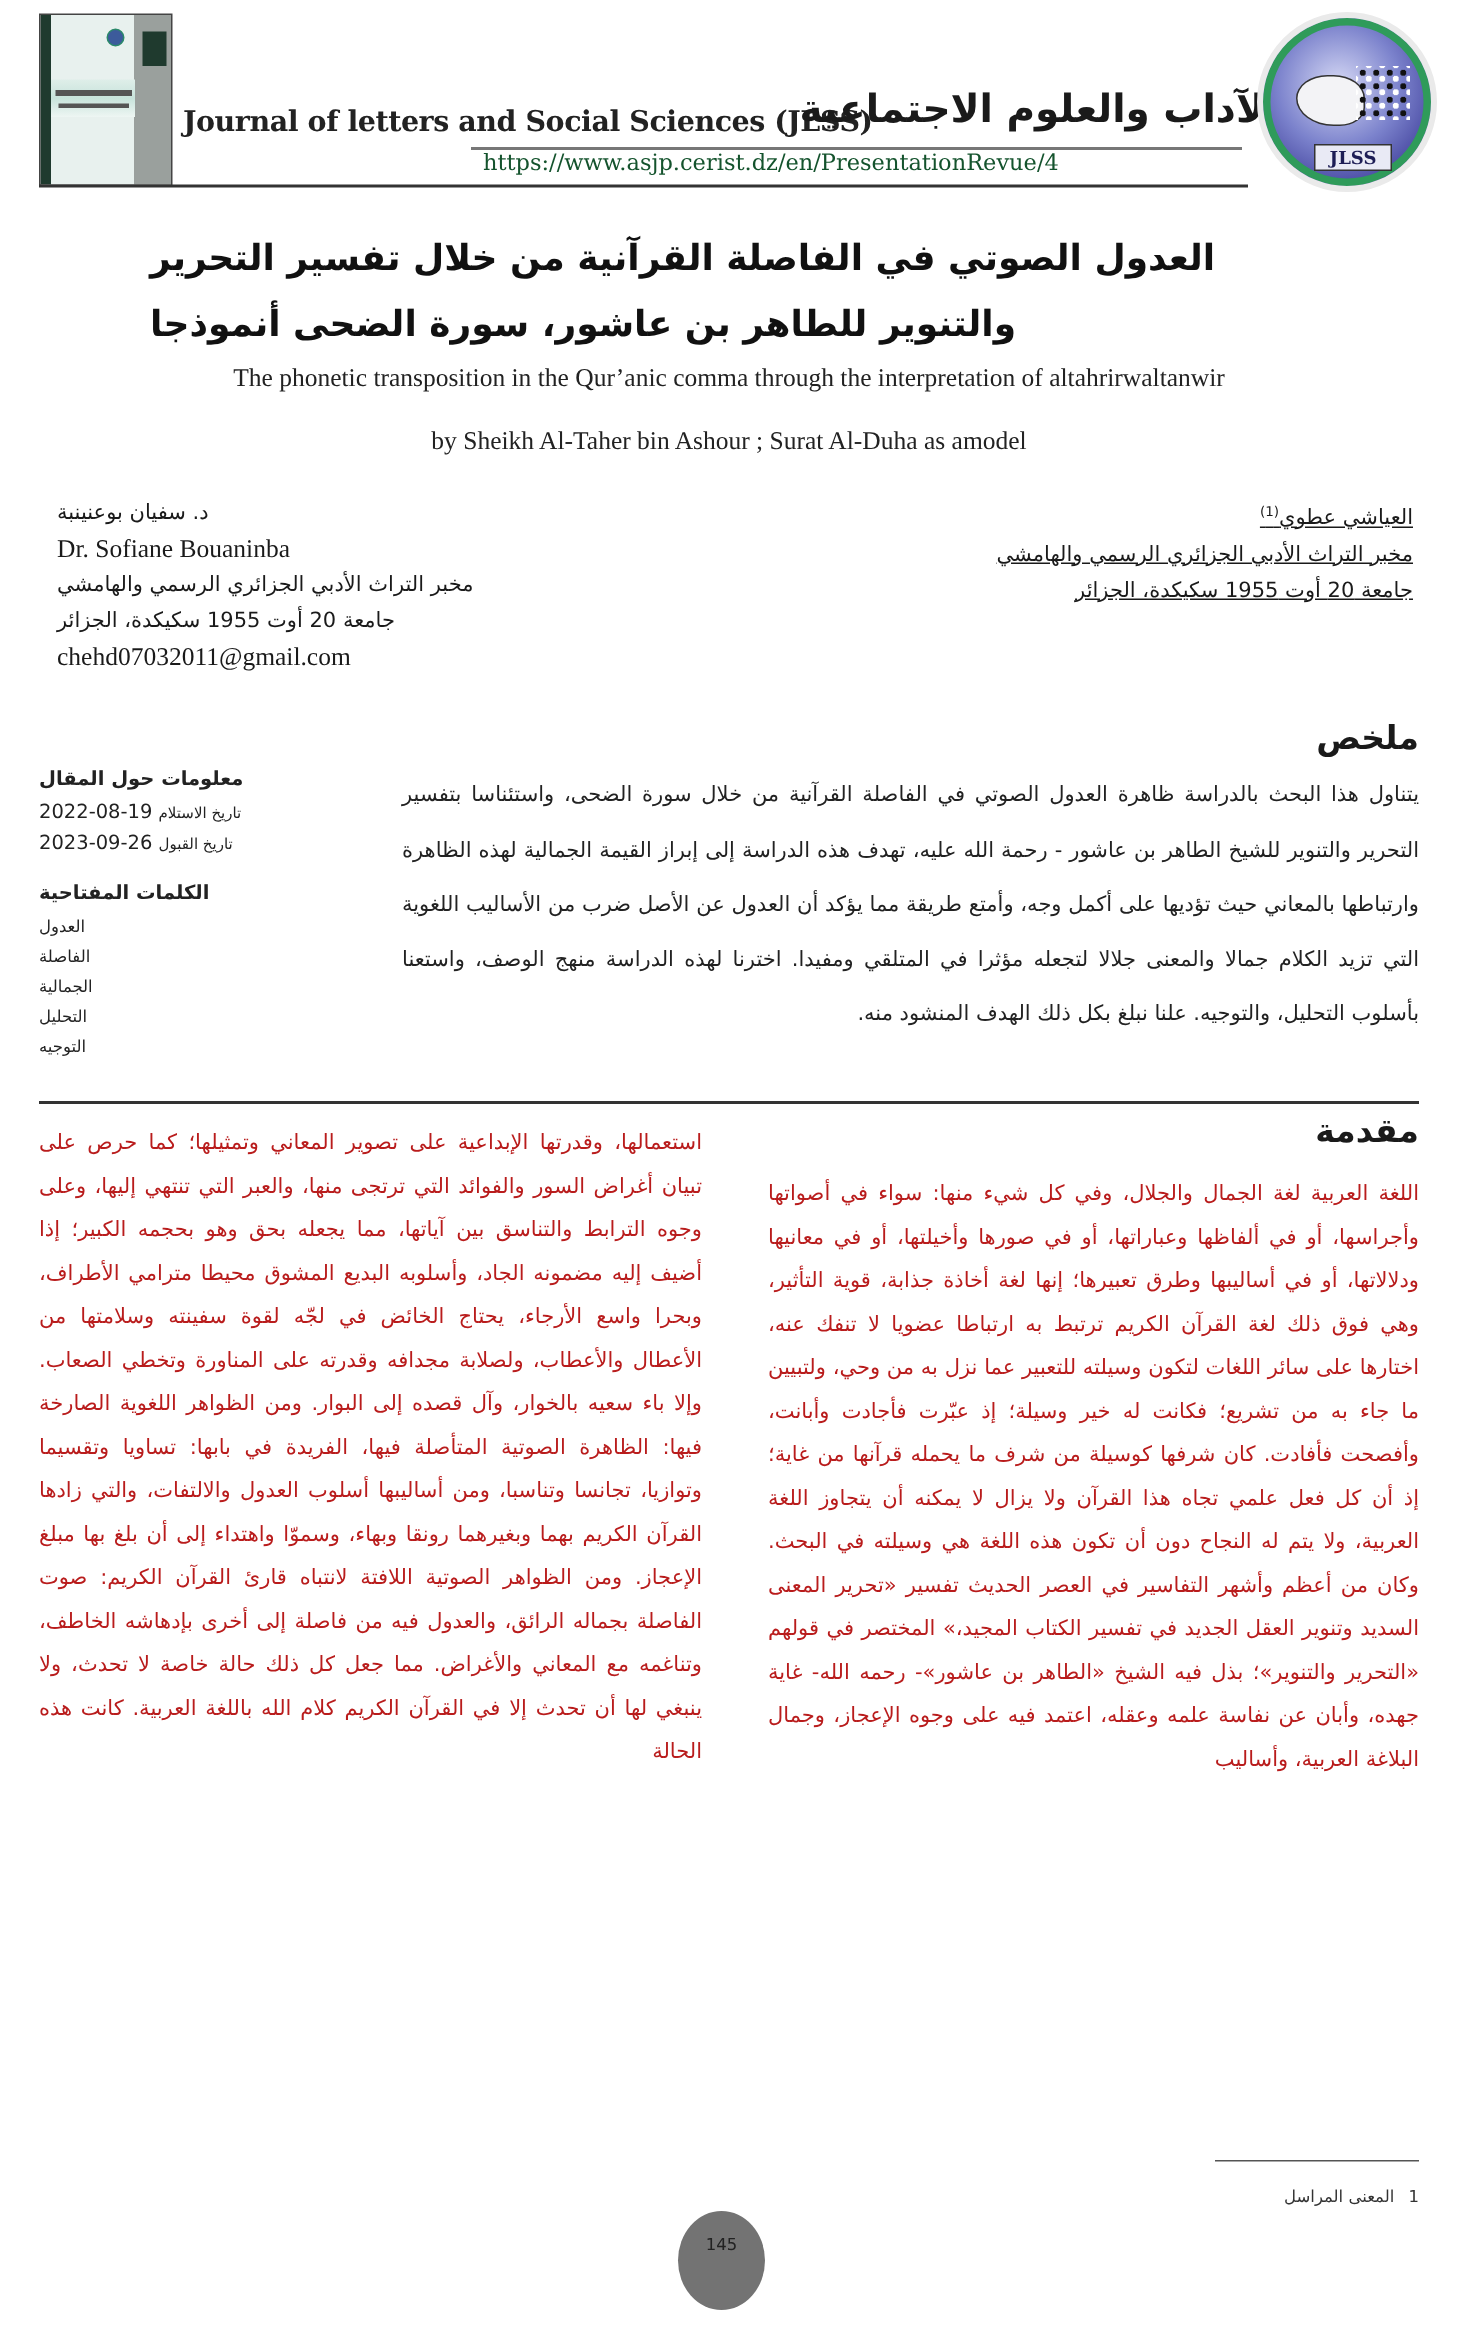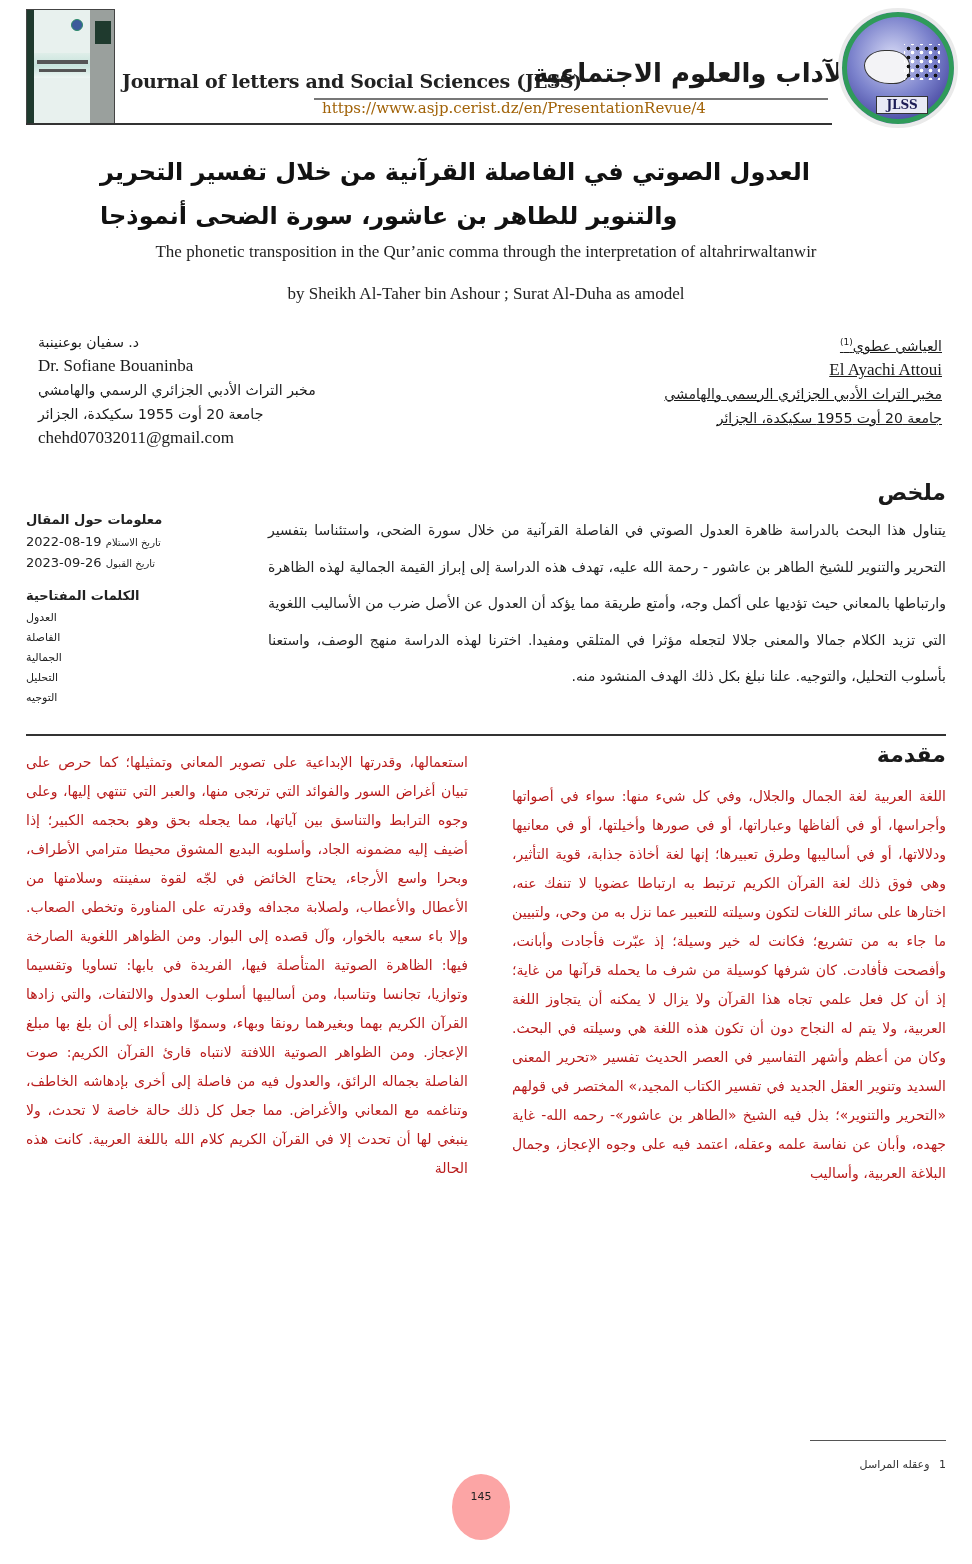--- a/index.html
+++ b/index.html
@@ -22,21 +22,21 @@
       position: absolute; left: 122px; top: 70px; font-family: "DejaVu Serif", serif;
       font-size: 19px; font-weight: bold; color: #222; letter-spacing: -0.3px; white-space: nowrap;
     }
     .journal-ar {
       position: absolute; left: 533px; top: 58px; font-family: "DejaVu Sans", sans-serif;
       font-size: 26px; font-weight: bold; color: #1a1a1a; direction: rtl; white-space: nowrap;
     }
     .url-rule { position: absolute; left: 314px; width: 514px; top: 98px; height: 2px; background: #777; }
     .url {
       position: absolute; left: 322px; top: 99px; font-family: "DejaVu Serif", serif;
-      font-size: 15px; color: #a16207; white-space: nowrap;
+      font-size: 15px; color: #14532d; white-space: nowrap;
     }
     .header-rule { position: absolute; left: 26px; width: 806px; top: 123px; height: 2px; background: #333; }
 
     .logo {
       position: absolute; left: 838px; top: 8px; width: 120px; height: 120px; border-radius: 50%;
       background: radial-gradient(circle at 45% 40%, #d6d9f5 0%, #7b82cc 45%, #3f3f9a 80%, #2a2a78 100%);
       border: 4px solid #eaeaea; box-shadow: 0 0 0 5px #2f9b5a inset;
     }
     .logo .wing { position: absolute; left: 22px; top: 38px; width: 46px; height: 34px; background: #f3f3f6; border-radius: 50% 50% 40% 60%; border: 1.5px solid #333; }
     .logo .dots { position: absolute; left: 62px; top: 32px; width: 36px; height: 36px;
@@ -94,21 +94,21 @@
     .col-left { left: 26px; width: 442px; top: 748px; }
     .intro-h { position: absolute; right: 26px; top: 742px; font-size: 22px; font-weight: bold; direction: rtl; }
 
     
     .fn-rule { position: absolute; left: 810px; width: 136px; top: 1440px; height: 1px; background: #555; }
     .footnote { position: absolute; right: 26px; top: 1458px; font-size: 11px; direction: rtl; color: #333; }
     .footnote .n { margin-left: 6px; }
 
     .page-num {
       position: absolute; left: 452px; top: 1474px; width: 58px; height: 66px; border-radius: 50%;
-      background: #fca5a5; text-align: center; font-size: 11px; line-height: 46px; color: #222;
+      background: #737373; text-align: center; font-size: 11px; line-height: 46px; color: #222;
     }
   </style>
 </head>
 <body>
 
 <div class="cover">
   <div class="band"></div>
   <div class="ttl"></div>
   <div class="ttl2"></div>
   <div class="seal"></div>
@@ -126,21 +126,20 @@
   <div class="dots"></div>
   <div class="tag">JLSS</div>
 </div>
 
 <div class="title-ar">العدول الصوتي في الفاصلة القرآنية من خلال تفسير التحرير والتنوير للطاهر بن عاشور، سورة الضحى أنموذجا</div>
 <div class="title-en1">The phonetic transposition in the Qur’anic comma through the interpretation of altahrirwaltanwir</div>
 <div class="title-en2">by Sheikh Al-Taher bin Ashour ; Surat Al-Duha as amodel</div>
 
 <div class="author author-right">
   <span class="ar"><span>العياشي عطوي</span><sup class="fn">(1)</sup></span>
-  <span class="en">El Ayachi Attoui</span>
   <span class="ar">مخبر التراث الأدبي الجزائري الرسمي والهامشي</span>
   <span class="ar">جامعة 20 أوت 1955 سكيكدة، الجزائر</span>
 </div>
 
 <div class="author author-left">
   <span class="ar">د. سفيان بوعنينبة</span>
   <span class="en">Dr. Sofiane Bouaninba</span>
   <span class="ar">مخبر التراث الأدبي الجزائري الرسمي والهامشي</span>
   <span class="ar">جامعة 20 أوت 1955 سكيكدة، الجزائر</span>
   <span class="en">chehd07032011@gmail.com</span>
@@ -169,16 +168,16 @@
 
 <div class="mid-rule"></div>
 
 <div class="intro-h">مقدمة</div>
 <div class="col col-right">اللغة العربية لغة الجمال والجلال، وفي كل شيء منها: سواء في أصواتها وأجراسها، أو في ألفاظها وعباراتها، أو في صورها وأخيلتها، أو في معانيها ودلالاتها، أو في أساليبها وطرق تعبيرها؛ إنها لغة أخاذة جذابة، قوية التأثير، وهي فوق ذلك لغة القرآن الكريم ترتبط به ارتباطا عضويا لا تنفك عنه، اختارها على سائر اللغات لتكون وسيلته للتعبير عما نزل به من وحي، ولتبيين ما جاء به من تشريع؛ فكانت له خير وسيلة؛ إذ عبّرت فأجادت وأبانت، وأفصحت فأفادت. كان شرفها كوسيلة من شرف ما يحمله قرآنها من غاية؛ إذ أن كل فعل علمي تجاه هذا القرآن ولا يزال لا يمكنه أن يتجاوز اللغة العربية، ولا يتم له النجاح دون أن تكون هذه اللغة هي وسيلته في البحث. وكان من أعظم وأشهر التفاسير في العصر الحديث تفسير «تحرير المعنى السديد وتنوير العقل الجديد في تفسير الكتاب المجيد،» المختصر في قولهم «التحرير والتنوير»؛ بذل فيه الشيخ «الطاهر بن عاشور»- رحمه الله- غاية جهده، وأبان عن نفاسة علمه وعقله، اعتمد فيه على وجوه الإعجاز، وجمال البلاغة العربية، وأساليب</div>
 <div class="col col-left">استعمالها، وقدرتها الإبداعية على تصوير المعاني وتمثيلها؛ كما حرص على تبيان أغراض السور والفوائد التي ترتجى منها، والعبر التي تنتهي إليها، وعلى وجوه الترابط والتناسق بين آياتها، مما يجعله بحق وهو بحجمه الكبير؛ إذا أضيف إليه مضمونه الجاد، وأسلوبه البديع المشوق محيطا مترامي الأطراف، وبحرا واسع الأرجاء، يحتاج الخائض في لجّه لقوة سفينته وسلامتها من الأعطال والأعطاب، ولصلابة مجدافه وقدرته على المناورة وتخطي الصعاب. وإلا باء سعيه بالخوار، وآل قصده إلى البوار. ومن الظواهر اللغوية الصارخة فيها: الظاهرة الصوتية المتأصلة فيها، الفريدة في بابها: تساويا وتقسيما وتوازيا، تجانسا وتناسبا، ومن أساليبها أسلوب العدول والالتفات، والتي زادها القرآن الكريم بهما وبغيرهما رونقا وبهاء، وسموّا واهتداء إلى أن بلغ بها مبلغ الإعجاز. ومن الظواهر الصوتية اللافتة لانتباه قارئ القرآن الكريم: صوت الفاصلة بجماله الرائق، والعدول فيه من فاصلة إلى أخرى بإدهاشه الخاطف، وتناغمه مع المعاني والأغراض. مما جعل كل ذلك حالة خاصة لا تحدث، ولا ينبغي لها أن تحدث إلا في القرآن الكريم كلام الله باللغة العربية. كانت هذه الحالة</div>
 
 <div class="fn-rule"></div>
 <div class="footnote">
   <span class="n">1</span>
-  <span>وعقله المراسل</span>
+  <span>المعنى المراسل</span>
 </div>
 
 <div class="page-num">145</div>
 
 </body></html>

